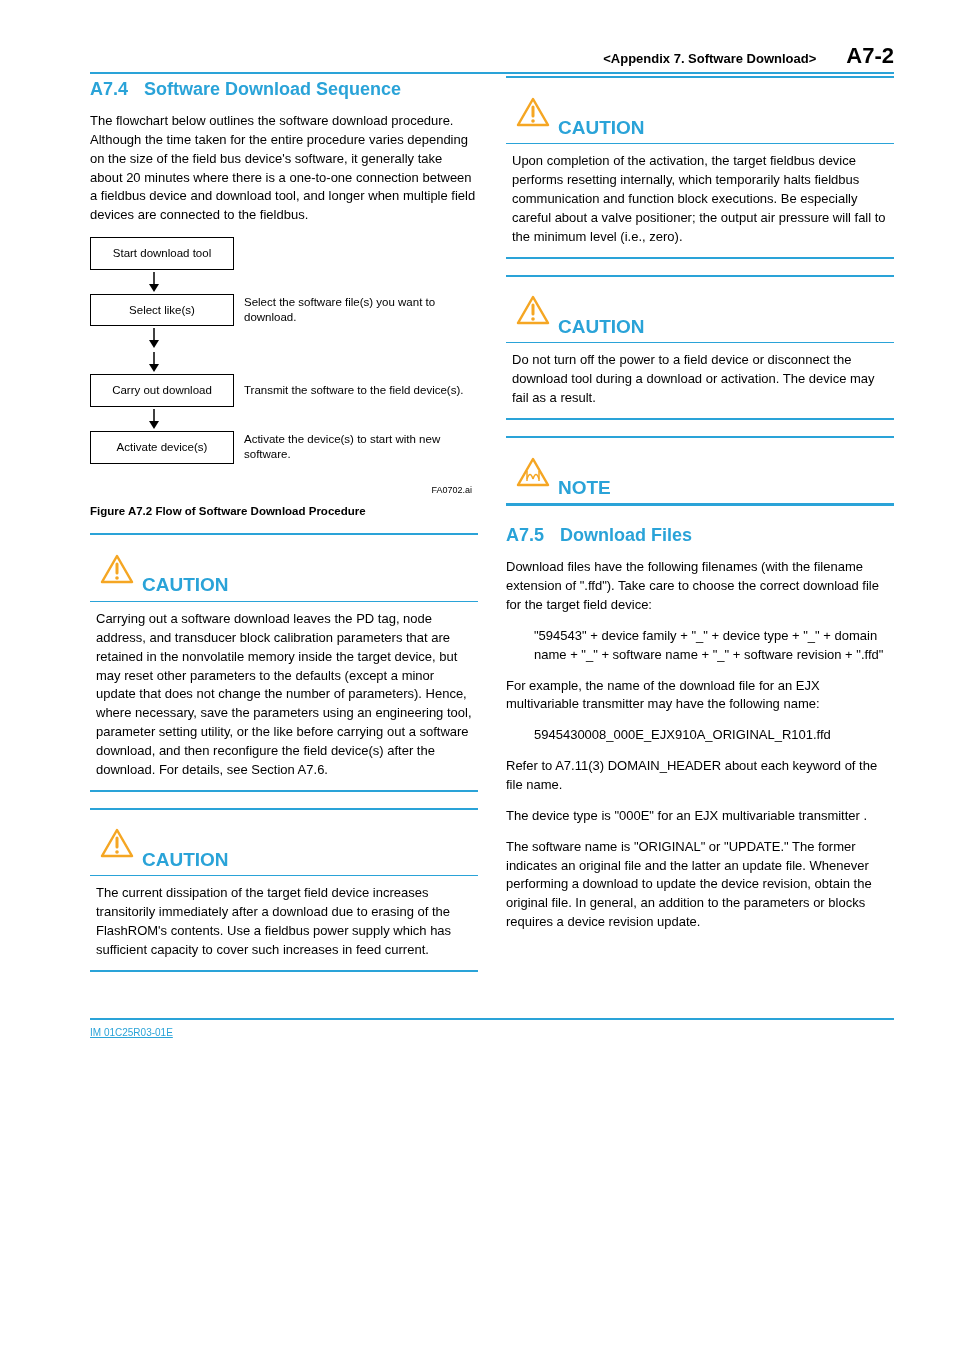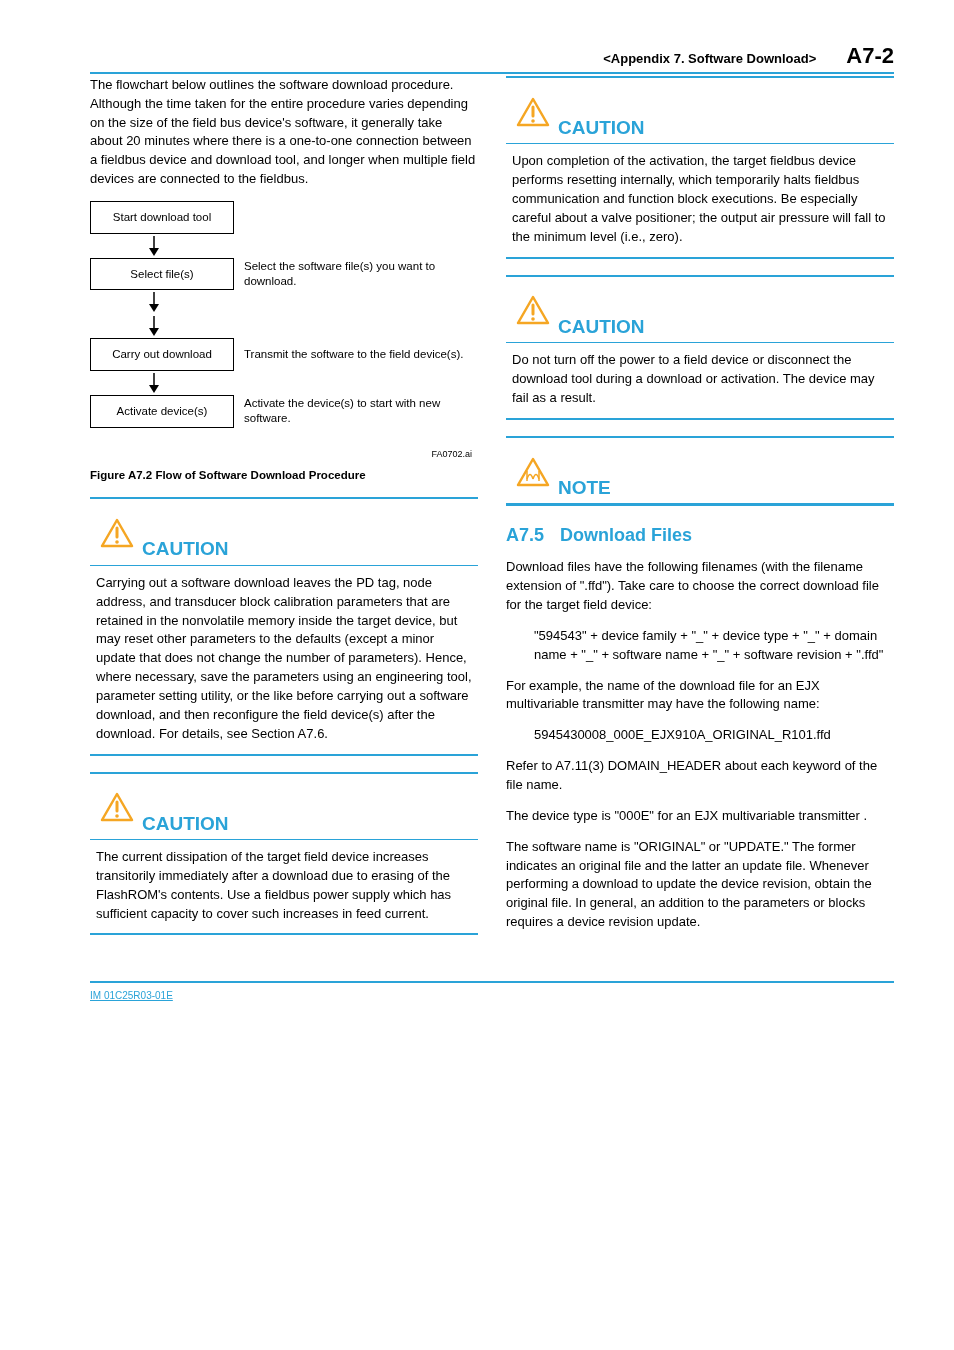--- a/index.html
+++ b/index.html
@@ -133,35 +133,39 @@
 
 <div class="header-row">
   <span class="header-title">&lt;Appendix 7.  Software Download&gt;</span>
   <span class="header-page">A7-2</span>
 </div>
 
 <div class="columns">
 
   <div class="col">
 
+    <h2 class="sec">
+      <span class="num">A7.4</span>
+      <span class="ttl">Software Download Sequence</span>
+    </h2>
 
     <p class="body">The flowchart below outlines the software download procedure.  Although the time taken for the entire procedure varies depending on the size of the field bus device's software, it generally take about 20 minutes where there is a one-to-one connection between a fieldbus device and download tool, and longer when multiple field devices are connected to the fieldbus.</p>
 
     <div class="flowchart">
       <div class="flow-row">
         <div class="flow-box">Start download tool</div>
       </div>
       <div class="flow-arrow">
         <svg width="12" height="20">
             <line x1="6" y1="0" x2="6" y2="14" stroke="#000" stroke-width="1.5"></line>
             <polygon points="6,20 1,12 11,12" fill="#000"></polygon>
           </svg>
       </div>
       <div class="flow-row">
-        <div class="flow-box">Select file(s)</div>
+        <div class="flow-box">Select like(s)</div>
         <div class="flow-desc">Select the software file(s) you want to download.</div>
       </div>
       <div class="flow-arrow">
         <svg width="12" height="20">
             <line x1="6" y1="0" x2="6" y2="14" stroke="#000" stroke-width="1.5"></line>
             <polygon points="6,20 1,12 11,12" fill="#000"></polygon>
           </svg>
       </div>
       <div class="flow-arrow">
         <svg width="12" height="20">

